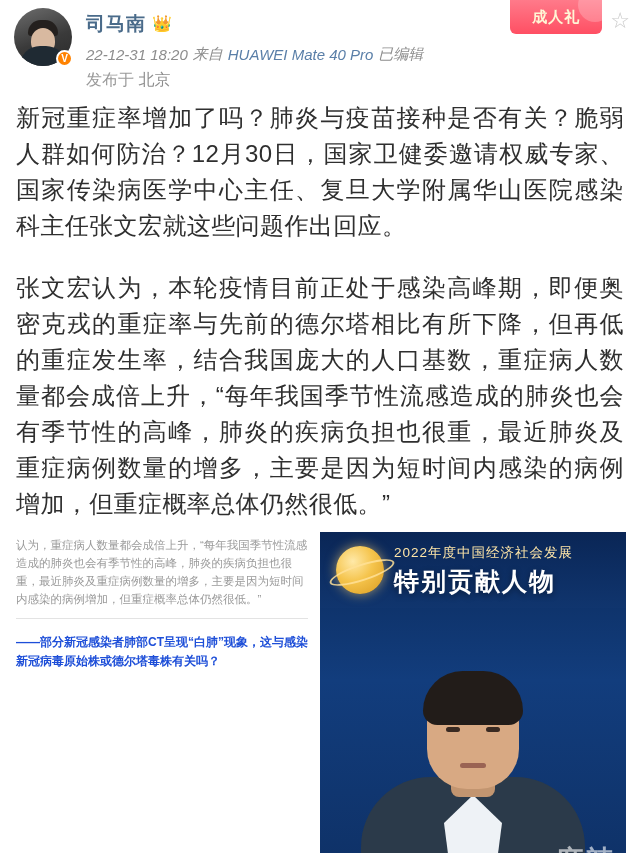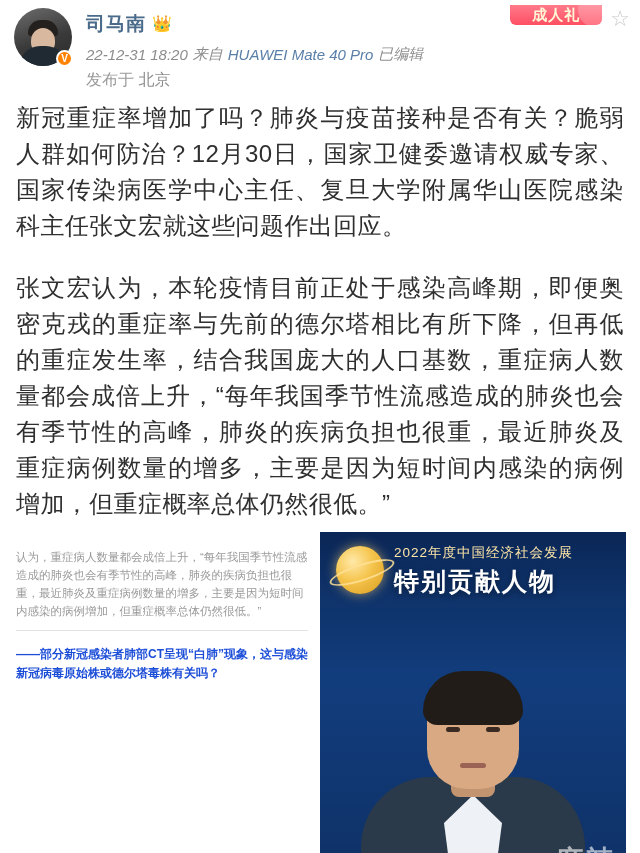--- a/index.html
+++ b/index.html
@@ -127,21 +127,21 @@
   .topright {
     position: absolute;
     right: 10px;
     top: 0;
     display: flex;
     align-items: center;
     gap: 8px;
   }
   .gift-banner {
     width: 92px;
-    height: 20px;
+    height: 34px;
     background: linear-gradient(180deg, #ff7a8a 0%, #ff4f63 100%);
     border-radius: 0 0 6px 6px;
     color: #fff7d6;
     font-size: 15px;
     font-weight: bold;
     display: flex;
     align-items: center;
     justify-content: center;
     letter-spacing: 1px;
     position: relative;
@@ -178,21 +178,21 @@
   
   .media-area {
     position: relative;
     margin-top: 2px;
     padding: 0 0 0 0;
     height: 310px;
   }
   .shot-left {
     position: absolute;
     left: 16px;
-    top: 16px;
+    top: 4px;
     width: 292px;
     font-size: 11.5px;
     line-height: 18px;
     color: #6f6f6f;
   }
   .shot-left .faint {
     color: #9a9a9a;
   }
   .shot-left .qa {
     color: #1d4ed8;

